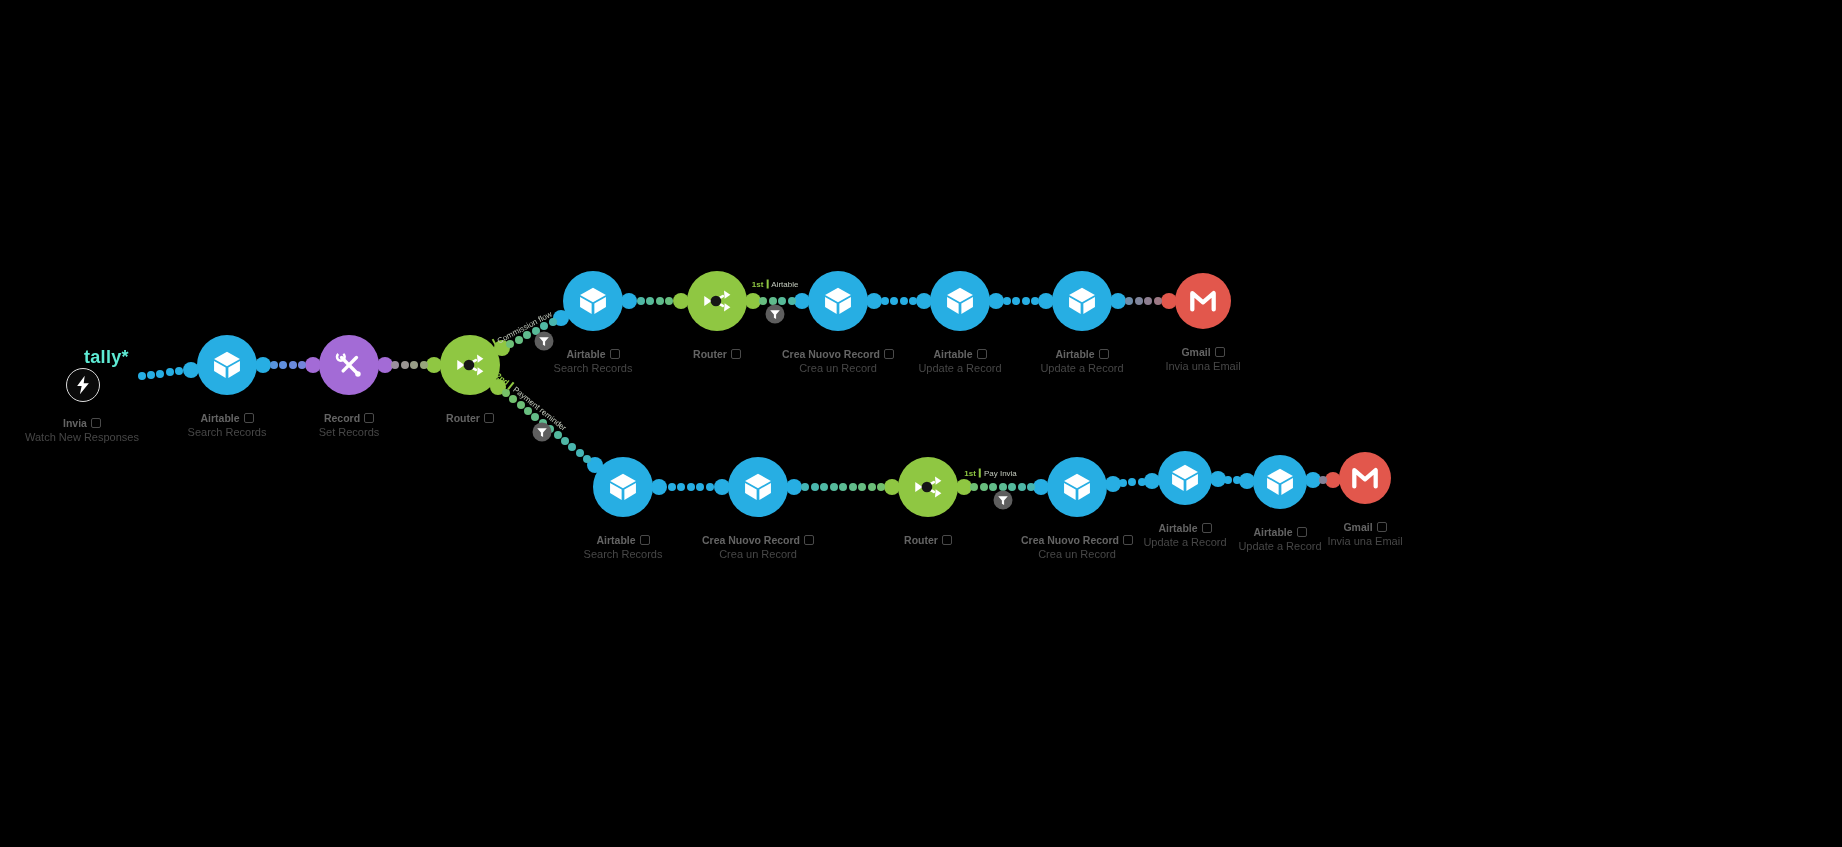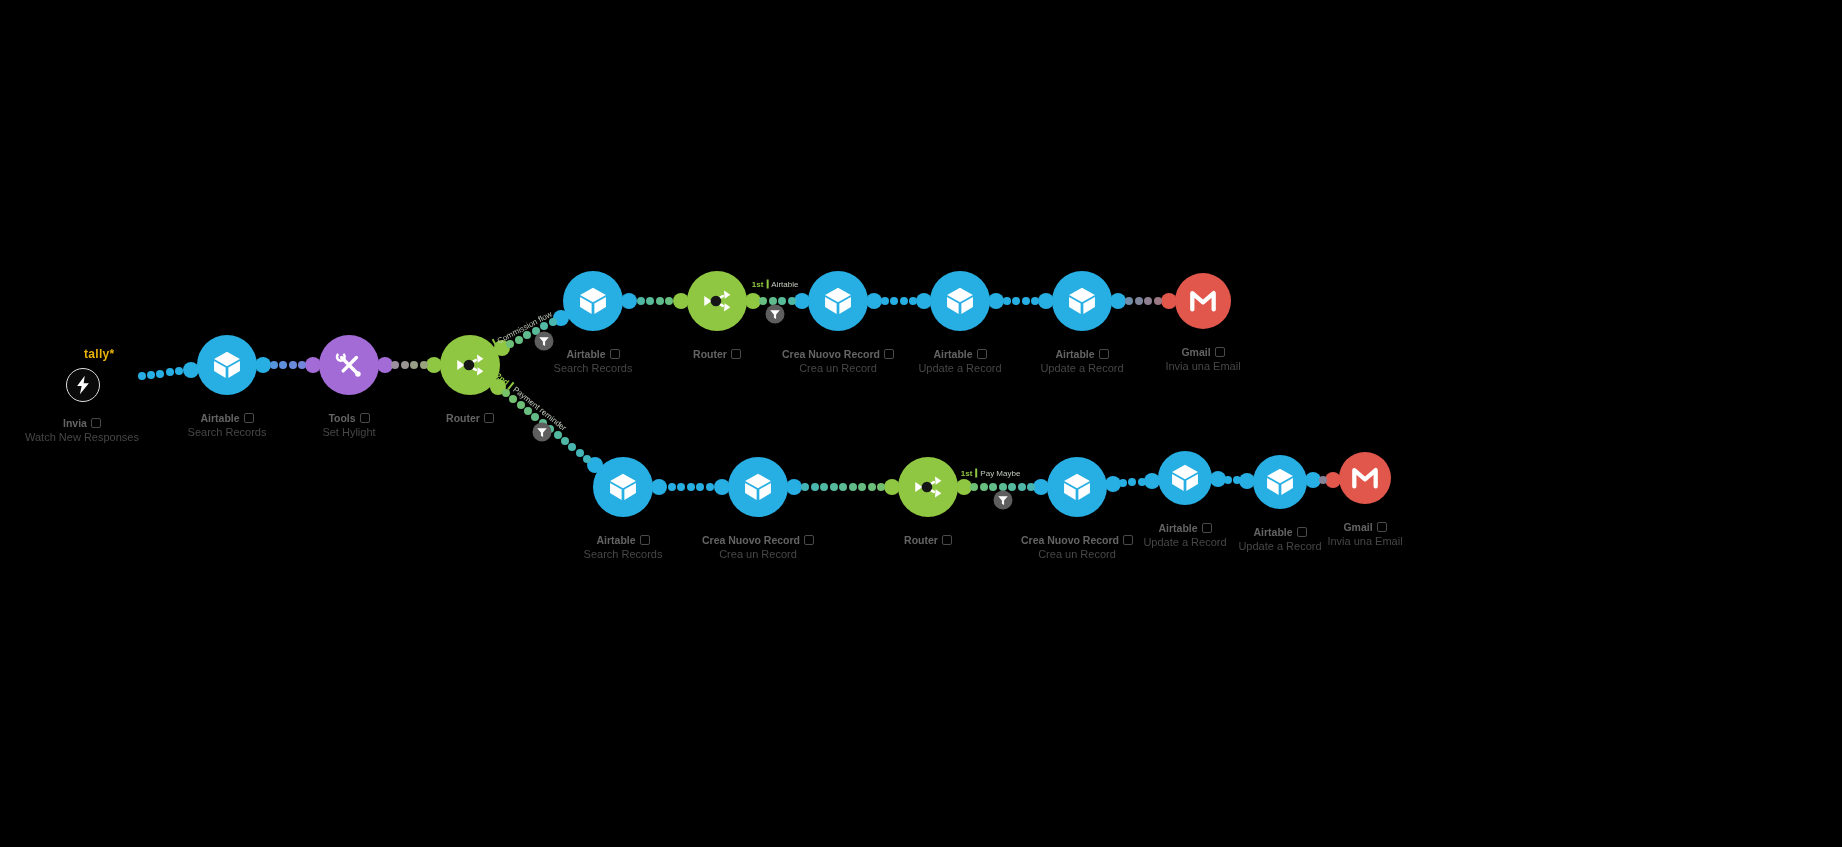--- a/index.html
+++ b/index.html
@@ -10,21 +10,21 @@
   .nlabel{position:absolute;width:190px;text-align:center;z-index:2;}
   .nname{font-size:10.5px;font-weight:bold;color:#646464;display:inline-flex;align-items:center;gap:4px;justify-content:center;line-height:12px;}
   .nbox{width:8px;height:8px;border:1px solid #4a4a4a;border-radius:2px;display:inline-block;flex:0 0 auto;}
   .nsub{font-size:11px;color:#474747;margin-top:2px;line-height:9px;}
   .dot{position:absolute;border-radius:50%;z-index:1;}
   .ffilter{position:absolute;width:20px;height:20px;z-index:4;cursor:pointer;}
   .badge{position:absolute;display:flex;align-items:center;white-space:nowrap;font-size:8px;z-index:4;}
   .badge .ord{color:#8FC742;font-weight:bold;}
   .badge .bar{width:2px;height:9px;background:#8FC742;margin:0 3px;}
   .badge .txt{color:#C2C9BC;}
-  .wordmark{position:absolute;left:84px;top:347px;color:#eab308;font-weight:bold;font-size:12px;letter-spacing:.3px;z-index:5;}
+  .wordmark{position:absolute;left:84px;top:347px;color:#5eead4;font-weight:bold;font-size:18px;letter-spacing:.3px;z-index:5;}
 </style>
 </head>
 <body>
 
 <div id="canvas">
   <div class="wordmark">tally*</div>
 <div class="node" style="left: 66px; top: 368px; height: 32px; width: 32px; background: rgb(10, 10, 10); border: 1.5px solid rgb(220, 220, 220);">
       <div class="icon">
         <svg viewBox="0 0 32 32" width="22" height="22">
           <polygon points="18.5,2.5 7.5,17.5 14,17.5 11.5,29.5 24.5,13.5 17,13.5" fill="#fff"></polygon>
@@ -54,23 +54,23 @@
           <g stroke="#fff" stroke-width="3.2" stroke-linecap="round">
             <line x1="10.5" y1="21.5" x2="23" y2="9"></line>
             <line x1="9" y1="9" x2="23" y2="23"></line>
           </g>
           <circle cx="8.3" cy="8.3" r="3.6" fill="none" stroke="#fff" stroke-width="2.4" stroke-dasharray="14 5"></circle>
           <circle cx="24.4" cy="24.4" r="2.6" fill="#fff"></circle>
         </svg>
       </div>
     </div>
     <div class="nlabel" style="left: 254px; top: 408px;"><div class="nname">
-        <span>Tools</span>
-        <div class="nbox"></div>
-      </div><div class="nsub">Set Hylight</div></div>
+        <span>Record</span>
+        <div class="nbox"></div>
+      </div><div class="nsub">Set Records</div></div>
     <div class="node" style="left: 440px; top: 335px; height: 60px; width: 60px; background: rgb(143, 199, 66);">
       <div class="icon">
         <svg viewBox="0 0 32 32" width="34" height="34">
           <g fill="#fff">
             <polygon points="4,11.2 11,16 4,20.8"></polygon>
             <polygon points="22.6,6.2 28.6,10.2 23.2,13.8"></polygon>
             <polygon points="22.6,25.8 28.6,21.8 23.2,18.2"></polygon>
           </g>
           <g stroke="#fff" stroke-width="2.4" stroke-linecap="round">
             <line x1="17.5" y1="13.8" x2="21.5" y2="11.4"></line>
@@ -387,21 +387,21 @@
     <div class="dot" style="left: 1008px; top: 483px; height: 8px; width: 8px; background: rgb(84, 185, 157);"></div>
     <div class="dot" style="left: 1017.5px; top: 483px; height: 8px; width: 8px; background: rgb(78, 183, 167);"></div>
     <div class="dot" style="left: 1027px; top: 483px; height: 8px; width: 8px; background: rgb(71, 182, 177);"></div>
     <div class="ffilter" style="left: 992.5px; top: 490px;"><svg width="20" height="20" viewBox="0 0 20 20">
         <circle cx="10" cy="10" r="9.5" fill="#5E5E5E"></circle>
         <path d="M5.2 6.2 h9.6 l-3.7 4.3 v4.6 l-2.2 -1.4 v-3.2 z" fill="#fff"></path>
       </svg></div>
     <div class="badge" style="left: 990.58px; top: 473px; transform: translate(-50%, -50%) rotate(0deg);">
       <span class="ord">1st</span>
       <div class="bar"></div>
-      <span class="txt">Pay Maybe</span>
+      <span class="txt">Pay Invia</span>
     </div>
     <div class="dot" style="left: 1104.88px; top: 476.01px; height: 16px; width: 16px; background: rgb(39, 174, 227);"></div>
     <div class="dot" style="left: 1144.11px; top: 472.741px; height: 16px; width: 16px; background: rgb(39, 174, 227);"></div>
     <div class="dot" style="left: 1119.03px; top: 479.164px; height: 8px; width: 8px; background: rgb(39, 174, 227);"></div>
     <div class="dot" style="left: 1128.49px; top: 478.375px; height: 8px; width: 8px; background: rgb(39, 174, 227);"></div>
     <div class="dot" style="left: 1137.96px; top: 477.586px; height: 8px; width: 8px; background: rgb(39, 174, 227);"></div>
     <div class="dot" style="left: 1209.97px; top: 471.388px; height: 16px; width: 16px; background: rgb(39, 174, 227);"></div>
     <div class="dot" style="left: 1239.03px; top: 472.612px; height: 16px; width: 16px; background: rgb(39, 174, 227);"></div>
     <div class="dot" style="left: 1223.75px; top: 475.8px; height: 8px; width: 8px; background: rgb(39, 174, 227);"></div>
     <div class="dot" style="left: 1233.25px; top: 476.2px; height: 8px; width: 8px; background: rgb(39, 174, 227);"></div>

